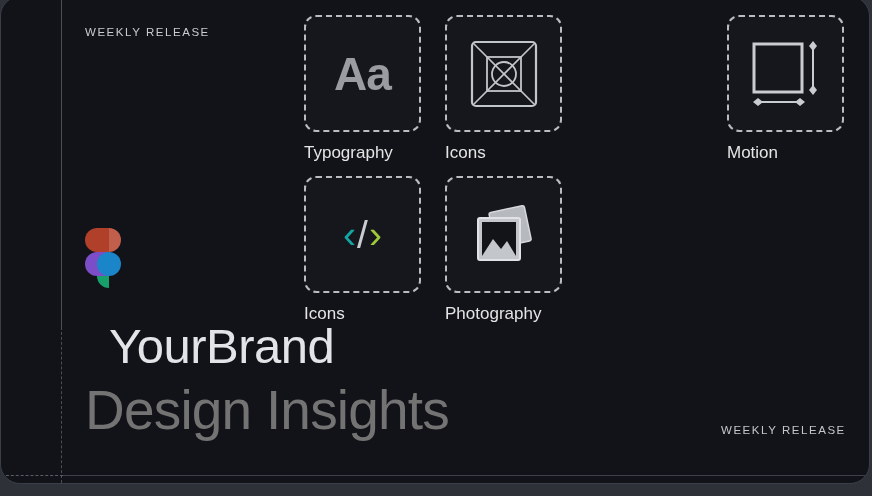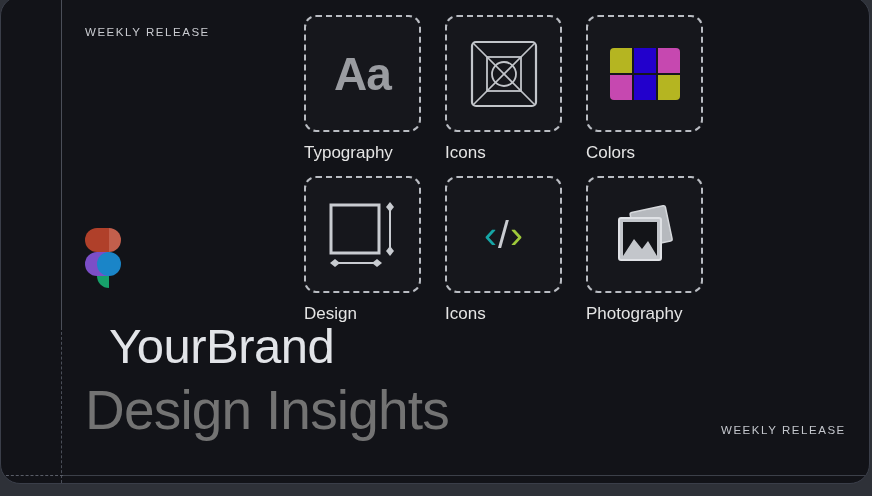--- a/index.html
+++ b/index.html
@@ -203,52 +203,39 @@
             <rect x="4" y="4" width="64" height="64" rx="4" fill="none" stroke="#c2c5ca" stroke-width="2.2"></rect>
             <rect x="19" y="19" width="34" height="34" fill="none" stroke="#c2c5ca" stroke-width="1.8"></rect>
             <line x1="5" y1="5" x2="67" y2="67" stroke="#c2c5ca" stroke-width="1.6"></line>
             <line x1="67" y1="5" x2="5" y2="67" stroke="#c2c5ca" stroke-width="1.6"></line>
             <circle cx="36" cy="36" r="12" fill="none" stroke="#c2c5ca" stroke-width="1.8"></circle>
           </svg>
         </div>
         <div class="tile-label" style="width:42px;">Icons</div>
       </div>
 
-      <div class="tile-cell">
-        <div class="tile-box">
-          <div class="swatch-grid">
-            <div class="swatch r-tl" style="background: rgb(181, 181, 33);"></div>
-            <div class="swatch" style="background: rgb(34, 0, 204);"></div>
-            <div class="swatch r-tr" style="background: rgb(198, 72, 176);"></div>
-            <div class="swatch r-bl" style="background: rgb(198, 72, 176);"></div>
-            <div class="swatch" style="background: rgb(34, 0, 204);"></div>
-            <div class="swatch r-br" style="background: rgb(181, 181, 33);"></div>
-          </div>
-        </div>
-        <div class="tile-label">Colors</div>
-      </div>
 
 
       <div class="tile-cell is-empty">
         <div class="tile-box"></div>
       </div>
 
       <div class="tile-cell">
         <div class="tile-box">
           <svg width="76" height="76" viewBox="0 0 76 76">
             <rect x="6" y="8" width="48" height="48" fill="none" stroke="#c9ccd1" stroke-width="3"></rect>
             <line x1="65" y1="9" x2="65" y2="55" stroke="#c9ccd1" stroke-width="2"></line>
             <path d="M65 5 l4 5 -4 5 -4 -5 z" fill="#c9ccd1"></path>
             <path d="M65 59 l4 -5 -4 -5 -4 5 z" fill="#c9ccd1"></path>
             <line x1="9" y1="66" x2="53" y2="66" stroke="#c9ccd1" stroke-width="2"></line>
             <path d="M5 66 l5 -4 5 4 -5 4 z" fill="#c9ccd1"></path>
             <path d="M57 66 l-5 -4 -5 4 5 4 z" fill="#c9ccd1"></path>
           </svg>
         </div>
-        <div class="tile-label">Design</div>
+        <div class="tile-label">Motion</div>
       </div>
 
       <div class="tile-cell">
         <div class="tile-box">
           <div class="tokens-wrap">
             <span style="color: rgb(22, 165, 165);">‹</span>
             <span style="color: rgb(201, 204, 209);">/</span>
             <span style="color: rgb(158, 201, 58);">›</span>
           </div>
         </div>

